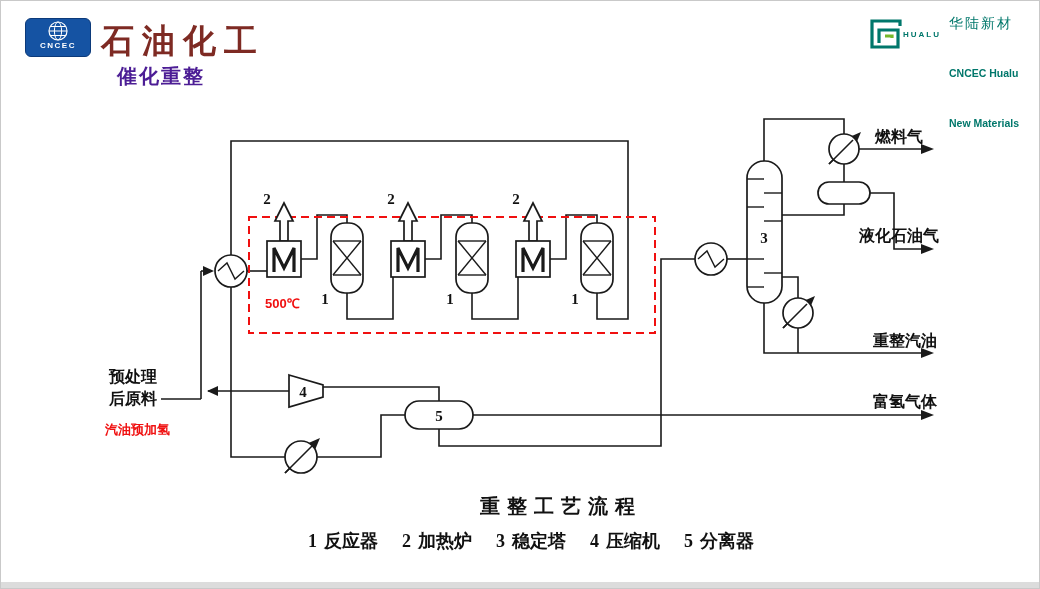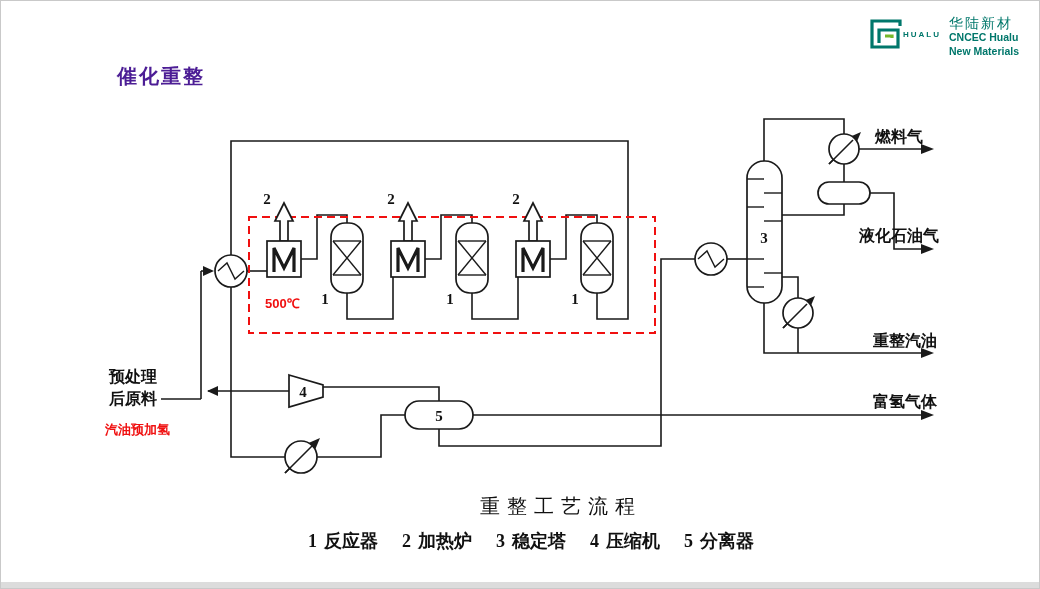--- a/index.html
+++ b/index.html
@@ -25,52 +25,63 @@
     font-size:33px;color:#7e2a23;letter-spacing:8px;
   }
   .page-title{
     position:absolute;left:116px;top:62px;margin:0;
     font-size:20px;font-weight:600;color:#4c1d95;letter-spacing:2px;
   }
   .hualu-logo{position:absolute;right:20px;top:15px;display:flex;gap:8px;align-items:flex-start;}
   .hualu-iconcol{display:flex;flex-direction:row;align-items:center;}
   .hualu-word{font-size:8px;font-weight:bold;color:#00776b;letter-spacing:2px;margin-top:1px;}
   .hualu-name{font-size:14px;font-weight:normal;color:#00776b;letter-spacing:2px;line-height:1.1;}
-  .hualu-sub{font-size:10.5px;font-weight:bold;color:#00776b;line-height:1.25;}
+  .hualu-sub{font-size:10.5px;font-weight:bold;color:#00776b;line-height:1.25;margin-top:36px;}
 
   
   .diagram{position:absolute;left:0;top:0;width:1040px;height:589px;}
   .pl{fill:none;stroke:#1a1a1a;stroke-width:1.6px;}
   .shape{fill:#ffffff;stroke:#1a1a1a;stroke-width:1.7px;}
   .thin{fill:none;stroke:#1a1a1a;stroke-width:1.4px;}
   .thick{fill:none;stroke:#1a1a1a;stroke-width:3.2px;}
   .ah{fill:#1a1a1a;stroke:none;}
   .dg-num{font-family:"Liberation Serif",serif;font-weight:bold;font-size:15px;fill:#111;}
   .dg-lbl{font-family:"Liberation Serif",serif;font-weight:bold;font-size:16px;fill:#111;}
   .dg-red{font-family:"Liberation Sans",sans-serif;font-weight:bold;font-size:13px;fill:#f01010;}
   .redbox{fill:none;stroke:#f01010;stroke-width:2px;stroke-dasharray:8 5;}
 
   
   .caption{
     position:absolute;left:190px;top:492px;width:740px;text-align:center;
-    font-family:"Liberation Serif",serif;font-weight:normal;font-size:20px;
+    font-family:"Liberation Serif",serif;font-weight:bold;font-size:20px;
     letter-spacing:7px;color:#111;
   }
   .legend{
     position:absolute;left:100px;top:528px;width:860px;
     display:flex;justify-content:center;gap:24px;
     font-family:"Liberation Serif",serif;font-weight:bold;font-size:18px;color:#111;
   }
   .legend-item{display:flex;gap:7px;align-items:baseline;}
 </style>
 </head>
 <body>
 
 <div class="slide">
 
+  <div class="cncec-badge">
+    <svg width="64" height="24" viewBox="0 0 64 24">
+      <circle cx="32" cy="12" r="9" fill="none" stroke="#ffffff" stroke-width="1.2"></circle>
+      <ellipse cx="32" cy="12" rx="3.6" ry="9" fill="none" stroke="#ffffff" stroke-width="1"></ellipse>
+      <line x1="23" y1="12" x2="41" y2="12" stroke="#ffffff" stroke-width="1"></line>
+      <line x1="24.5" y1="7.5" x2="39.5" y2="7.5" stroke="#ffffff" stroke-width="1"></line>
+      <line x1="24.5" y1="16.5" x2="39.5" y2="16.5" stroke="#ffffff" stroke-width="1"></line>
+    </svg>
+    <span class="badge-word">CNCEC</span>
+  </div>
+  <div class="brand-text">石油化工</div>
 
   <h1 class="page-title">催化重整</h1>
 
   <div class="hualu-logo">
     <div class="hualu-iconcol">
       <svg width="36" height="36" viewBox="0 0 36 36">
         <path d="M 33,10 V 5 H 5 V 31 H 31 V 14 H 12 V 27" fill="none" stroke="#00776b" stroke-width="3.2"></path>
         <path d="M 18,20 H 25 V 22" fill="none" stroke="#76b72a" stroke-width="3.2"></path>
       </svg>
       <span class="hualu-word">HUALU</span>

